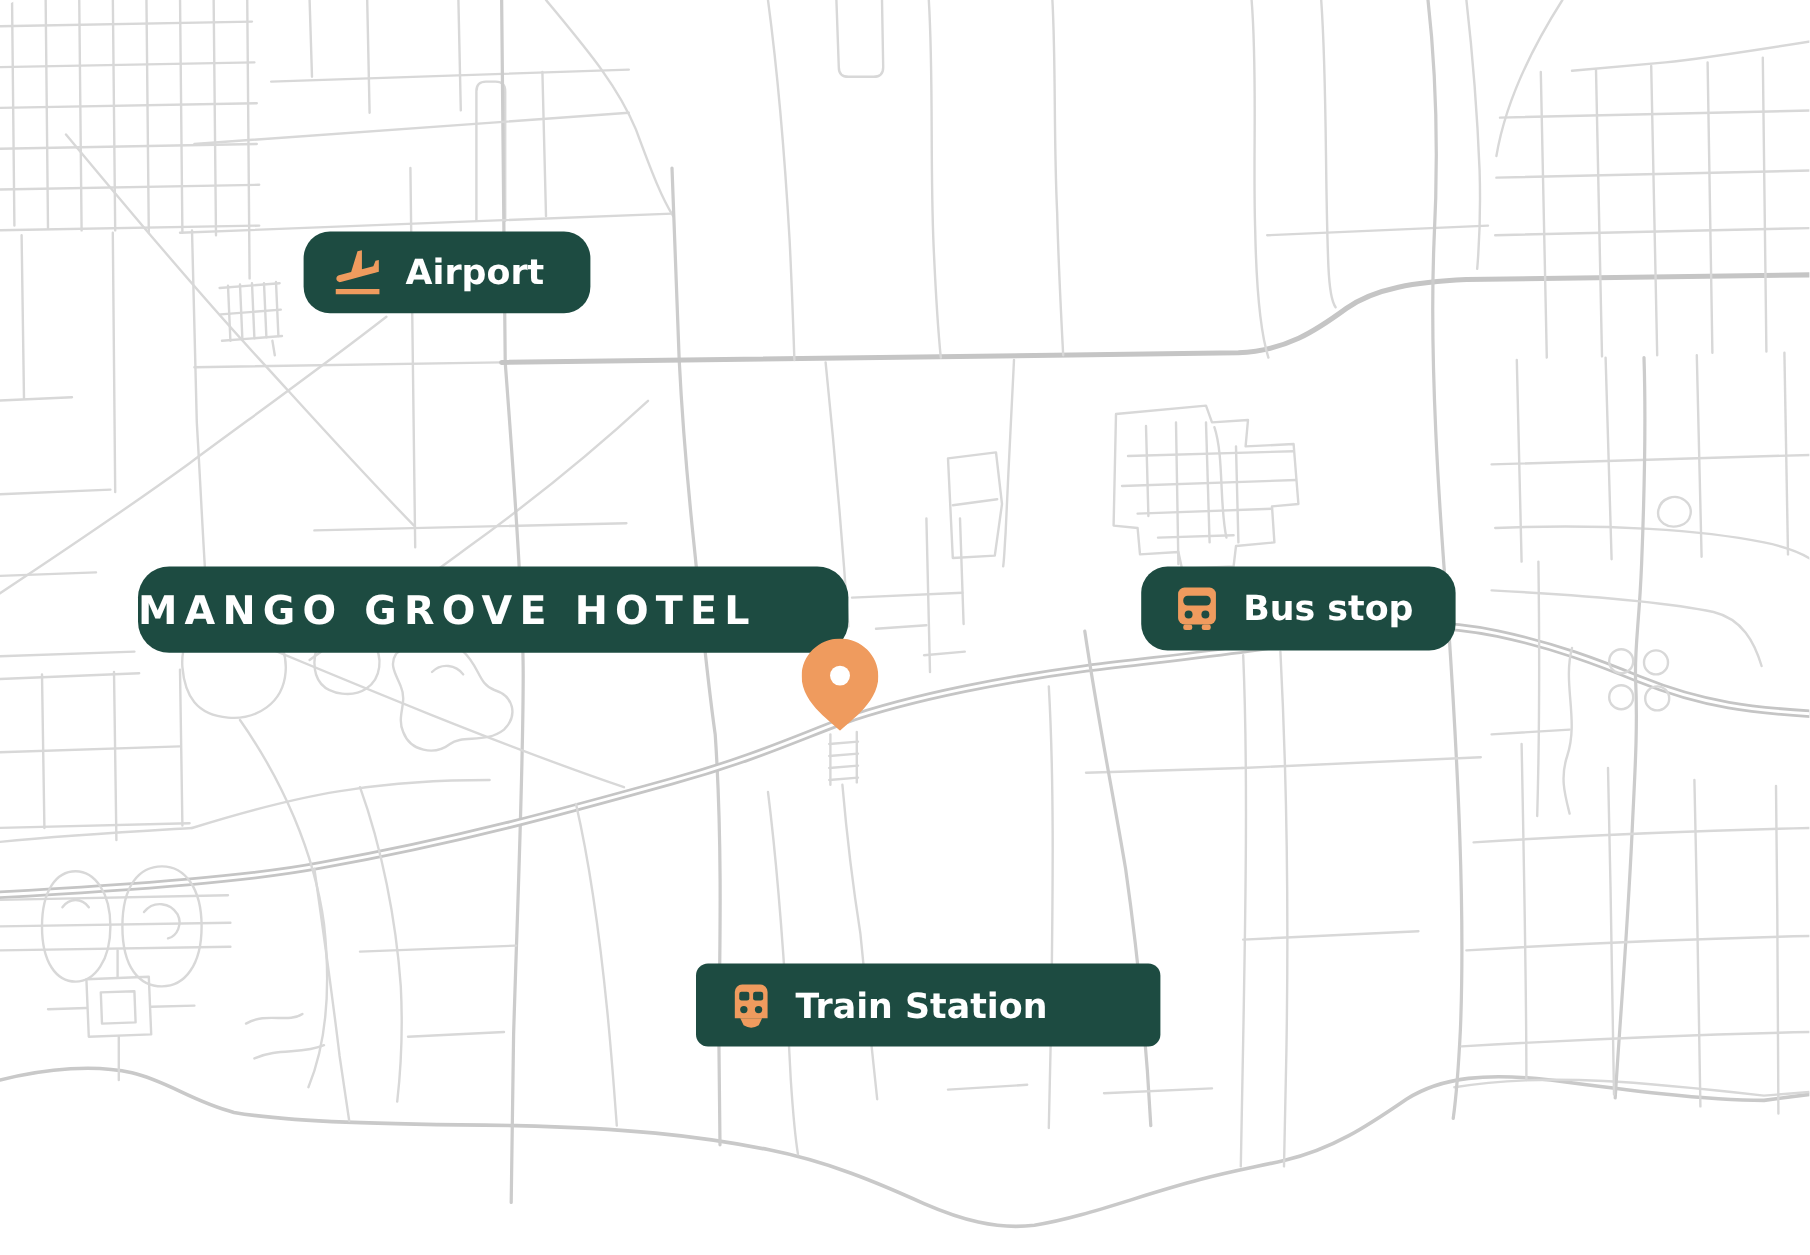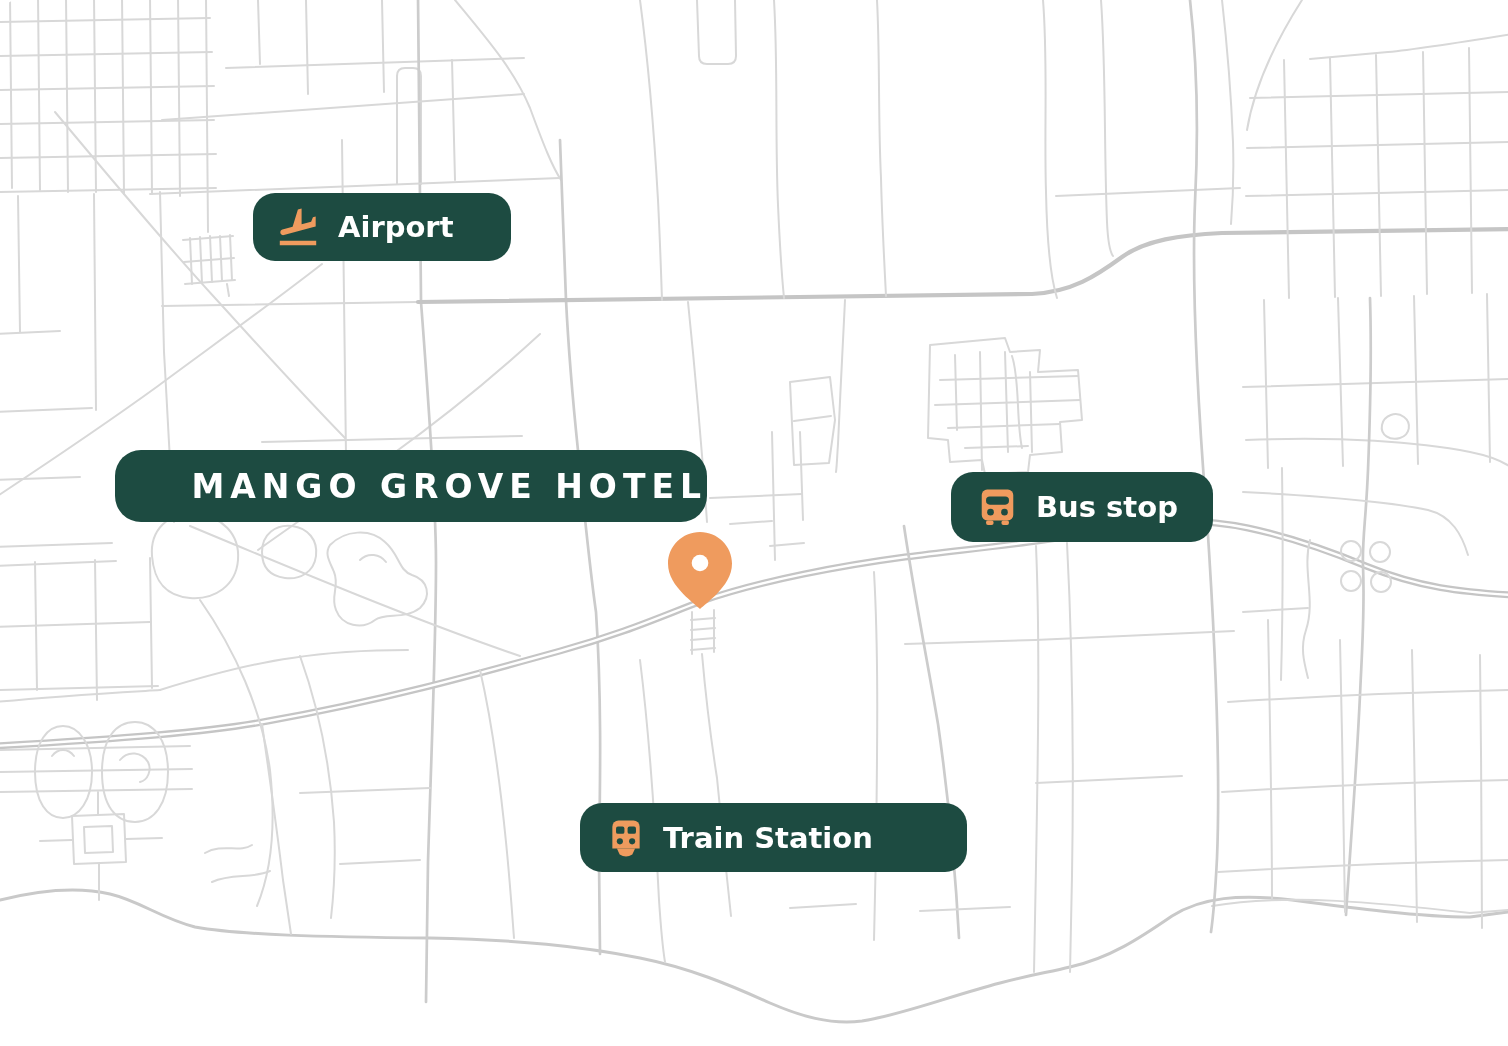--- a/index.html
+++ b/index.html
@@ -27,27 +27,27 @@
   .hw{stroke:var(--road-major);stroke-width:7;}
   .hwi{stroke:#ffffff;stroke-width:2.4;}
   .coast-line{stroke:var(--coast);stroke-width:3;}
   .water{fill:var(--water);stroke:none;}
   .pill{
     position:absolute;display:flex;align-items:center;
     background:var(--pill-bg);color:var(--label-text);
     font-weight:700;box-sizing:border-box;
   }
   .pill .txt{white-space:nowrap;}
-  .pill-airport{left:253px;top:193px;width:258px;height:68px;border-radius:22px;
+  .pill-airport{left:253px;top:193px;width:239px;height:68px;border-radius:22px;
     padding-left:22px;gap:17px;font-size:29px;}
-  .pill-hotel{left:115px;top:450px;width:592px;height:72px;border-radius:26px;
-    justify-content:flex-end;font-size:33px;letter-spacing:6px;}
+  .pill-hotel{left:115px;top:472px;width:592px;height:72px;border-radius:26px;
+    justify-content:flex-start;font-size:33px;letter-spacing:6px;}
   .pill-bus{left:951px;top:472px;width:262px;height:70px;border-radius:22px;
     padding-left:25px;gap:17px;font-size:29px;}
-  .pill-train{left:580px;top:803px;width:387px;height:69px;border-radius:22px;
+  .pill-train{left:580px;top:803px;width:387px;height:69px;border-radius:10px;
     padding-left:25px;gap:16px;font-size:29px;}
   .icon{flex:0 0 auto;display:block;}
   .icon .body{fill:var(--accent-orange);}
   .icon .cut{fill:var(--pill-bg);}
   .pin{position:absolute;left:668px;top:532px;width:64px;height:77px;}
   .pin .pin-body{fill:var(--accent-orange);stroke:none;}
   .pin .pin-hole{fill:#ffffff;stroke:none;}
 </style>
 </head>
 <body>

